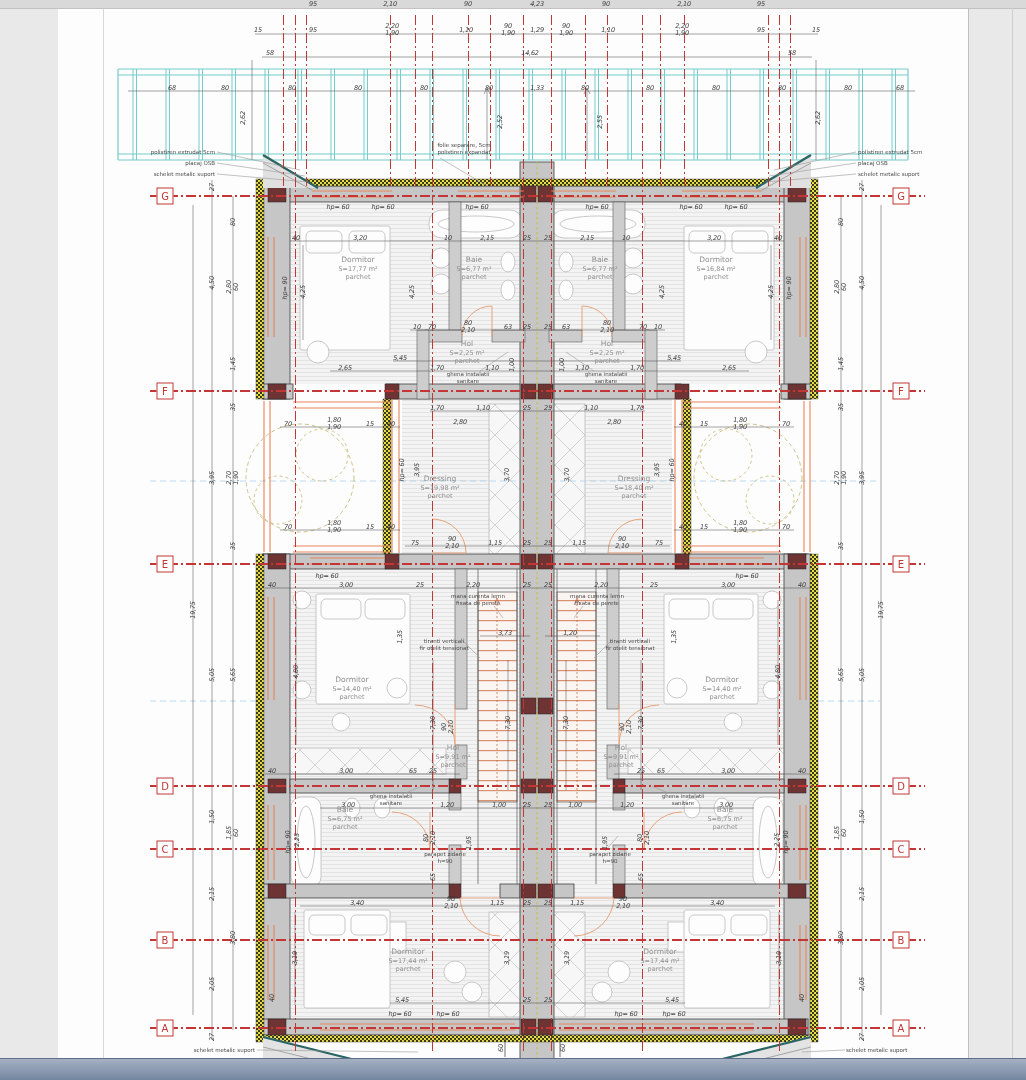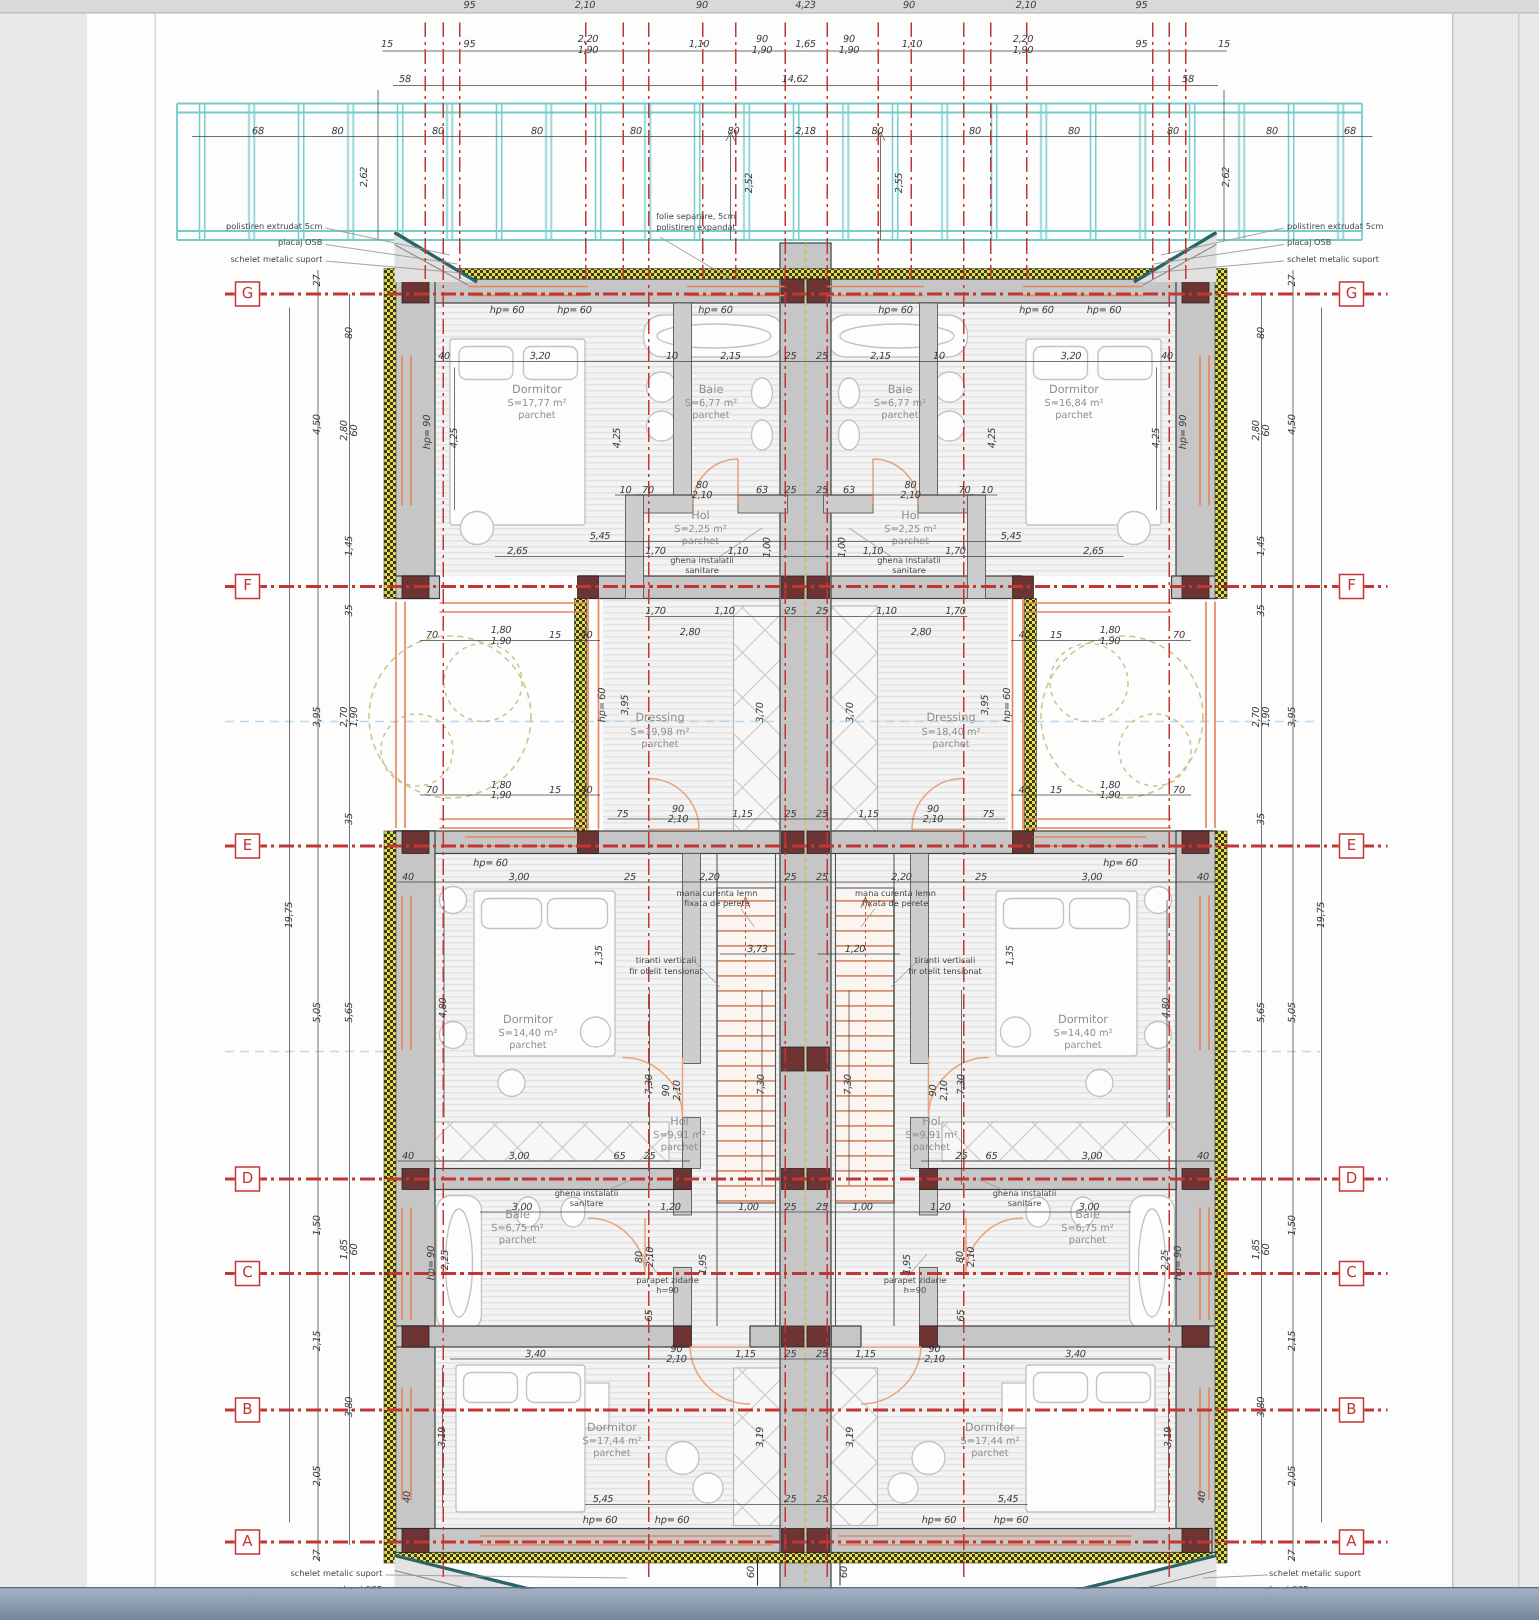--- a/index.html
+++ b/index.html
@@ -368,38 +368,38 @@
       <div class="dim" style="left: 606px; top: 4px;">90</div>
       <div class="dim" style="left: 684px; top: 4px;">2,10</div>
       <div class="dim" style="left: 761px; top: 4px;">95</div>
       <div class="dim" style="left: 258px; top: 30px;">15</div>
       <div class="dim" style="left: 313px; top: 30px;">95</div>
       <div class="dim" style="left: 392px; top: 30px;">2,20
 1,90</div>
       <div class="dim" style="left: 466px; top: 30px;">1,10</div>
       <div class="dim" style="left: 508px; top: 30px;">90
 1,90</div>
-      <div class="dim" style="left: 537px; top: 30px;">1,65</div>
+      <div class="dim" style="left: 537px; top: 30px;">1,29</div>
       <div class="dim" style="left: 566px; top: 30px;">90
 1,90</div>
       <div class="dim" style="left: 608px; top: 30px;">1,10</div>
       <div class="dim" style="left: 682px; top: 30px;">2,20
 1,90</div>
       <div class="dim" style="left: 761px; top: 30px;">95</div>
       <div class="dim" style="left: 816px; top: 30px;">15</div>
       <div class="dim" style="left: 270px; top: 53px;">58</div>
       <div class="dim" style="left: 530px; top: 53px;">14,62</div>
       <div class="dim" style="left: 792px; top: 53px;">58</div>
       <div class="dim" style="left: 172px; top: 88px;">68</div>
       <div class="dim" style="left: 225px; top: 88px;">80</div>
       <div class="dim" style="left: 292px; top: 88px;">80</div>
       <div class="dim" style="left: 358px; top: 88px;">80</div>
       <div class="dim" style="left: 424px; top: 88px;">80</div>
       <div class="dim" style="left: 489px; top: 88px;">80</div>
-      <div class="dim" style="left: 537px; top: 88px;">2,18</div>
+      <div class="dim" style="left: 537px; top: 88px;">1,33</div>
       <div class="dim" style="left: 585px; top: 88px;">80</div>
       <div class="dim" style="left: 650px; top: 88px;">80</div>
       <div class="dim" style="left: 716px; top: 88px;">80</div>
       <div class="dim" style="left: 782px; top: 88px;">80</div>
       <div class="dim" style="left: 848px; top: 88px;">80</div>
       <div class="dim" style="left: 900px; top: 88px;">68</div>
       <div class="dim rot" style="left: 243px; top: 118px;">2,62</div>
       <div class="dim rot" style="left: 818px; top: 118px;">2,62</div>
       <div class="dim rot" style="left: 500px; top: 122px;">2,52</div>
       <div class="dim rot" style="left: 600px; top: 122px;">2,55</div>

